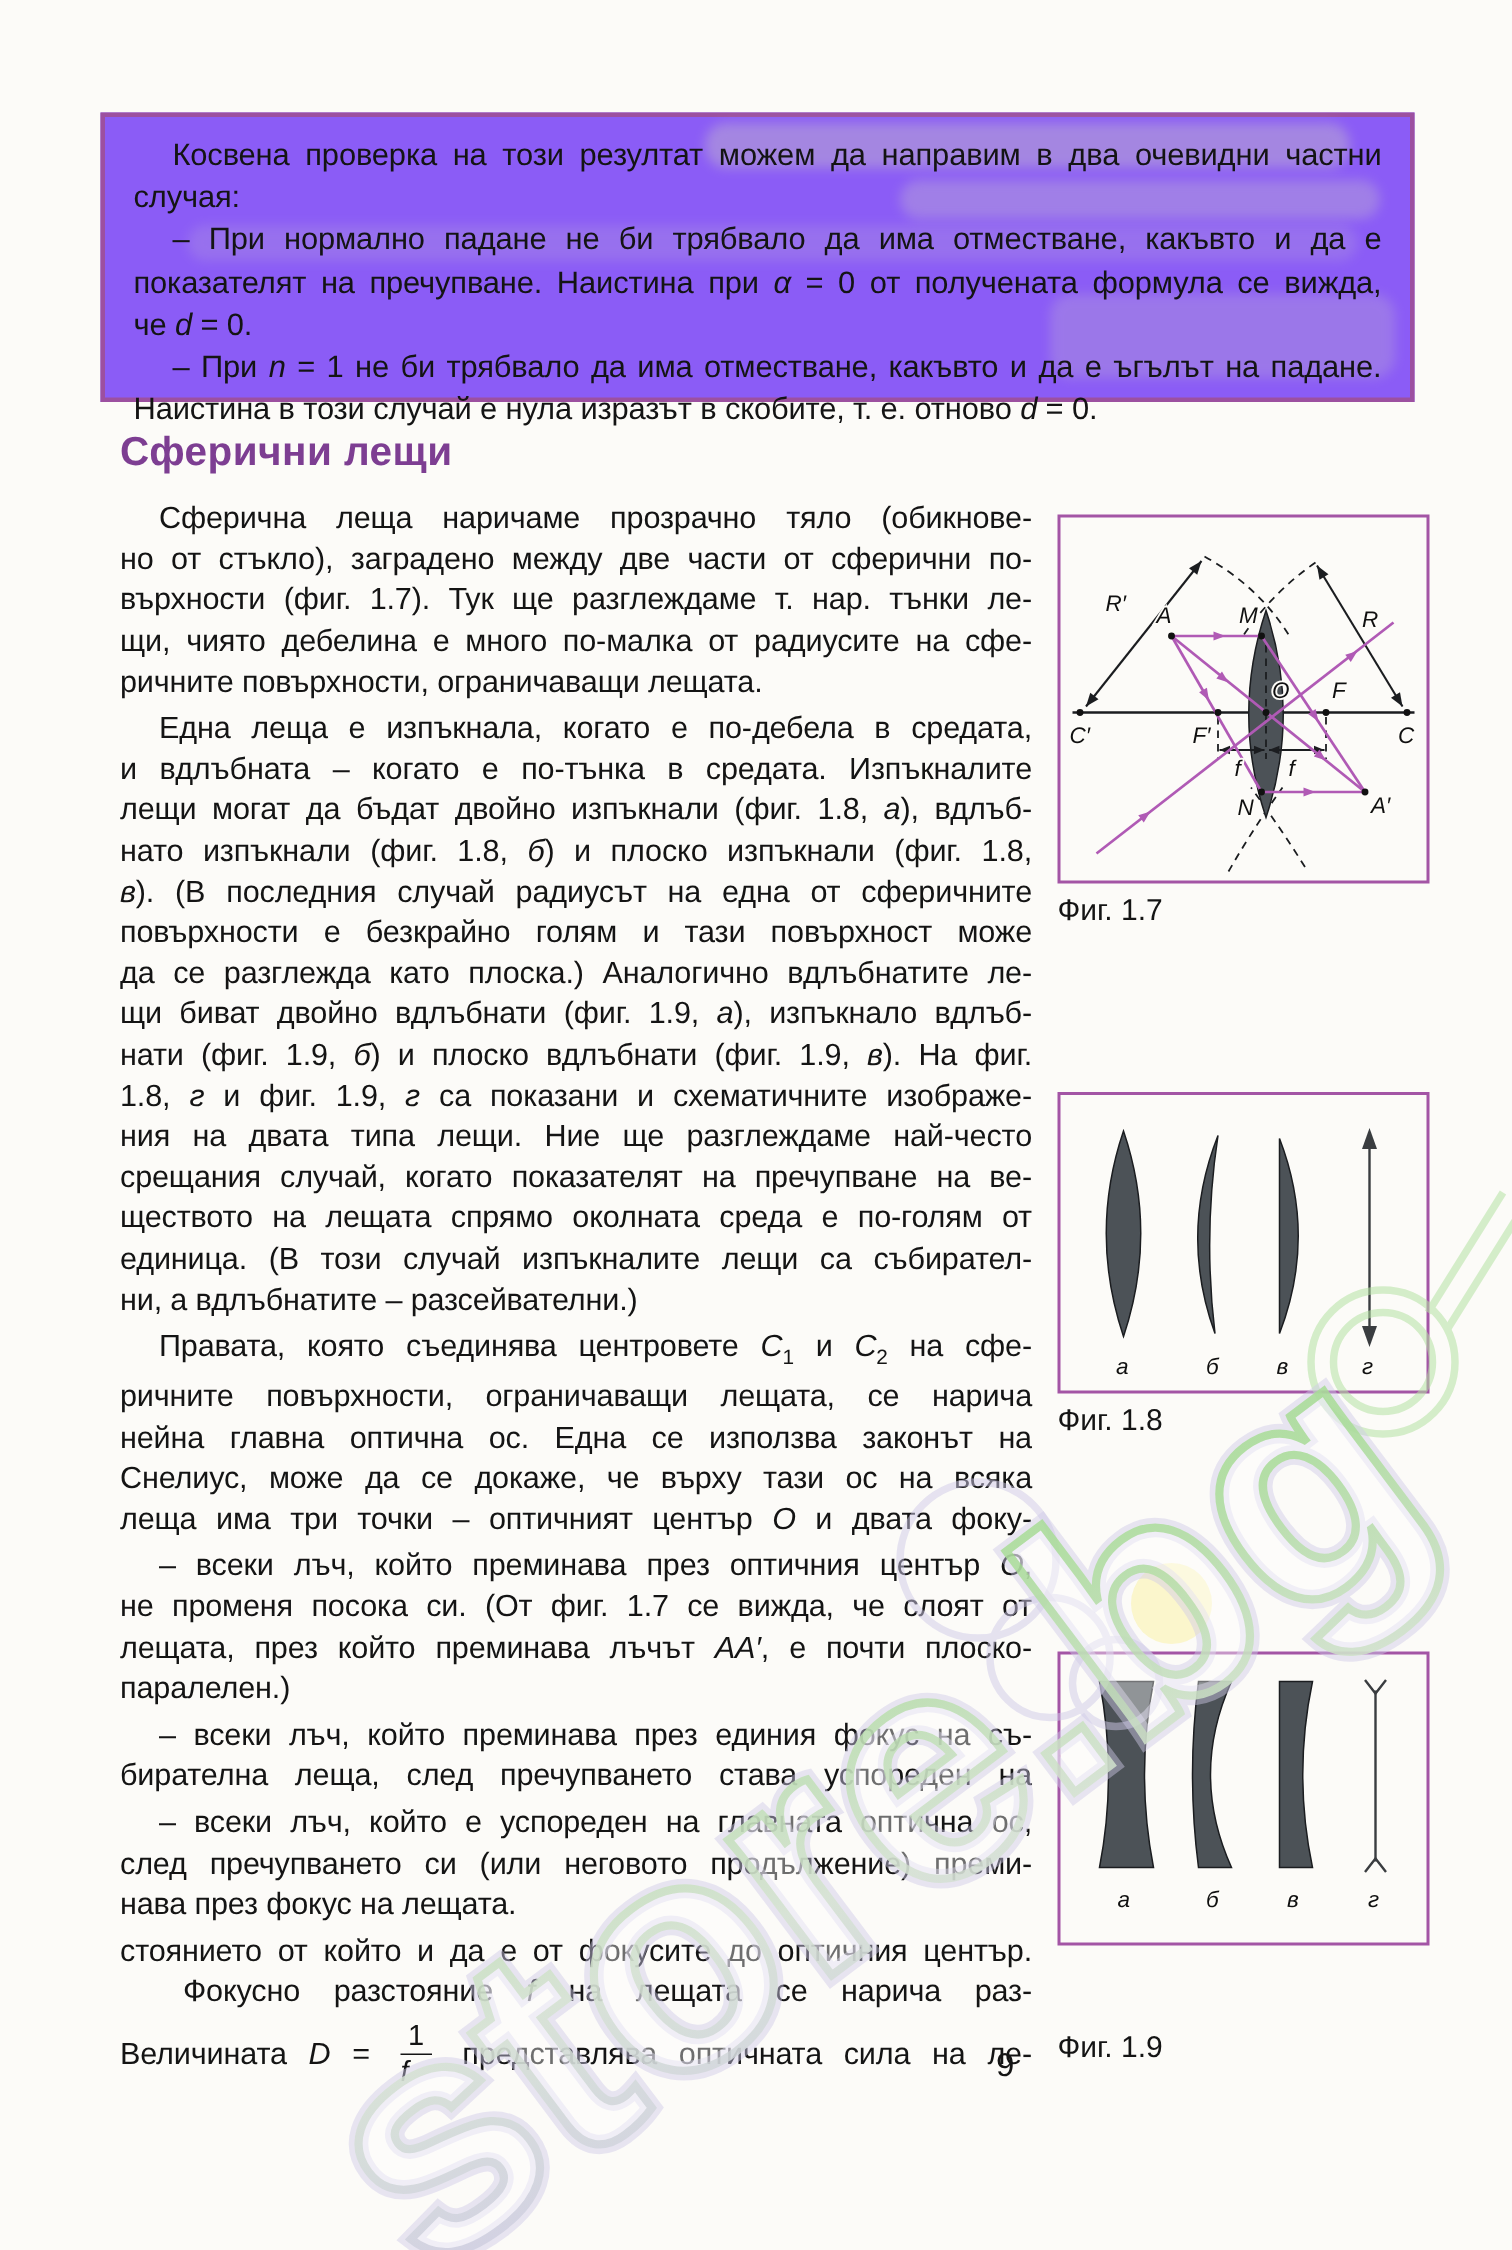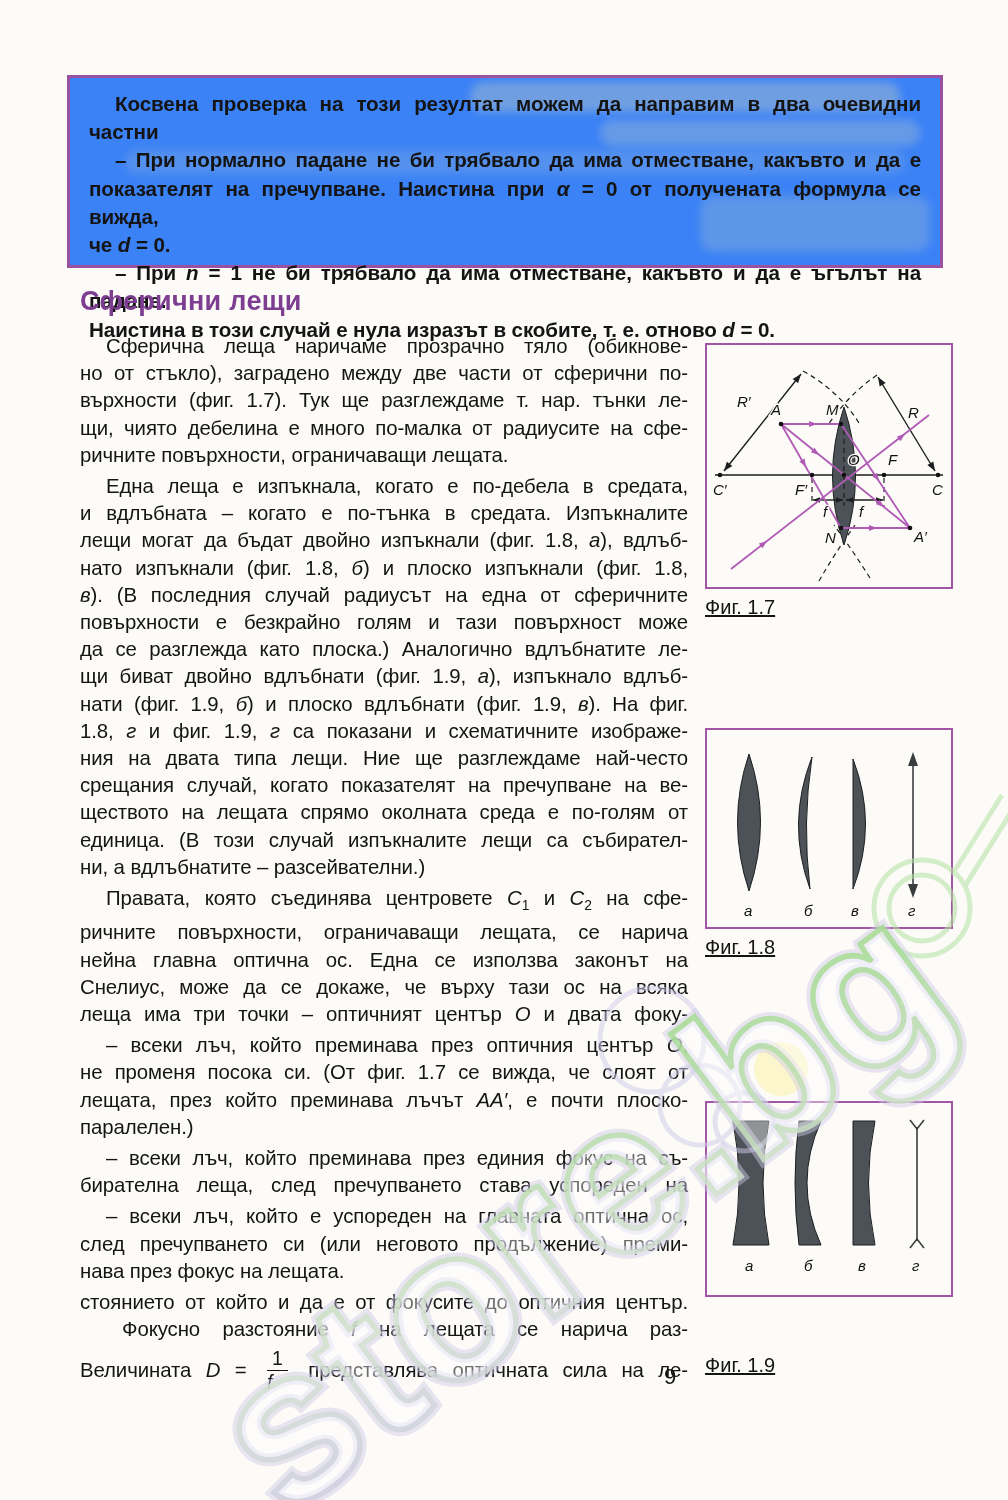--- a/index.html
+++ b/index.html
@@ -1,20 +1,20 @@
 <!DOCTYPE html>
 <html><head>
 <meta charset="utf-8">
 <style>
   html,body{margin:0;padding:0;background:#e8e8e8;}
   .page{position:relative;width:1008px;height:1500px;background:#fcfbf8;overflow:hidden;
         font-family:"Liberation Sans",sans-serif;color:#141414;}
   
   .intro-box{position:absolute;left:67px;top:75px;width:876px;height:193px;
-             border:3px solid #9c50a0;background:#3b82f6;box-sizing:border-box;z-index:1;font-weight:bold;}
+             border:3px solid #9c50a0;background:#8b5cf6;box-sizing:border-box;z-index:1;}
   .intro-inner{position:relative;z-index:2;padding:12px 19px 0 19px;}
   .intro-inner .ln{font-size:20.6px;line-height:28.2px;letter-spacing:-0.1px;}
   .smudge{position:absolute;border-radius:14px;filter:blur(4px);z-index:1;}
   
   .heading{position:absolute;left:80px;top:286px;margin:0;font-size:27px;font-weight:700;
            color:#7d3e92;letter-spacing:0.3px;z-index:2;}
   
   .body-col{position:absolute;left:80px;top:333px;width:608px;z-index:2;}
   .body-col .ln{font-size:20.4px;line-height:27.2px;letter-spacing:-0.1px;}
   .para{margin:0 0 4px 0;}
@@ -29,21 +29,21 @@
   .frac{display:inline-block;vertical-align:middle;position:relative;top:-2px;
         text-align:center;line-height:1.05;margin:0 6px;font-size:0.95em;}
   .fnum{display:block;border-bottom:1.7px solid #141414;padding:0 5px 1px 5px;}
   .fden{display:block;font-style:italic;padding-top:1px;}
   
   .figbox{position:absolute;left:705px;width:244px;border:2.5px solid #a355a5;
           box-sizing:content-box;z-index:2;background:transparent;}
   #figbox17{top:343px;height:242px;}
   #figbox18{top:728px;height:197px;}
   #figbox19{top:1101px;height:192px;}
-  .figcap{position:absolute;left:705px;font-size:20px;z-index:2;text-decoration:underline;}
+  .figcap{position:absolute;left:705px;font-size:20px;z-index:2;}
   #cap17{top:596px;} #cap18{top:936px;} #cap19{top:1314px;margin-top:40px;}
   .flab{font-family:"Liberation Sans",sans-serif;font-style:italic;font-size:15px;fill:#101010;
         paint-order:stroke;stroke:#fdfcf8;stroke-width:2.5px;}
   .dsh{fill:none;stroke:#1b1d20;stroke-width:1.2;stroke-dasharray:5 4;}
   .blk{stroke:#1b1d20;stroke-width:1.4;fill:none;}
   .ray{stroke:#b05ab5;stroke-width:1.8;fill:none;}
   .rayhead{fill:#b05ab5;}
   .blkhead{fill:#1b1d20;}
   .lens{fill:#4c5257;stroke:#1b1d20;stroke-width:1;}
   
@@ -87,20 +87,21 @@
     </g>
   </svg>
 
   <div class="intro-box">
     <div class="smudge" style="left:400px;top:4px;width:430px;height:30px;background:#d4d6bd;opacity:.35;"></div>
     <div class="smudge" style="left:530px;top:42px;width:320px;height:26px;background:#d7d9c1;opacity:.28;"></div>
     <div class="smudge" style="left:55px;top:72px;width:780px;height:24px;background:#d9dac6;opacity:.16;"></div>
     <div class="smudge" style="left:630px;top:118px;width:230px;height:56px;background:#d6d8c0;opacity:.22;"></div>
     <div class="intro-inner">
         <div class="ln ind jst"><span>Косвена проверка на този резултат можем да направим в два очевидни частни</span></div>
+        <div class="ln"><span>случая:</span></div>
         <div class="ln ind jst"><span>– При нормално падане не би трябвало да има отместване, какъвто и да е</span></div>
         <div class="ln jst"><span>показателят на пречупване. Наистина при </span><span class="i">α</span><span> = 0 от получената формула се вижда,</span></div>
         <div class="ln"><span>че </span><span class="i">d</span><span> = 0.</span></div>
         <div class="ln ind jst"><span>– При </span><span class="i">n</span><span> = 1 не би трябвало да има отместване, какъвто и да е ъгълът на падане.</span></div>
         <div class="ln"><span>Наистина в този случай е нула изразът в скобите, т. е. отново </span><span class="i">d</span><span> = 0.</span></div>
       </div>
   </div>
 
   <h1 class="heading">Сферични лещи</h1>
 

